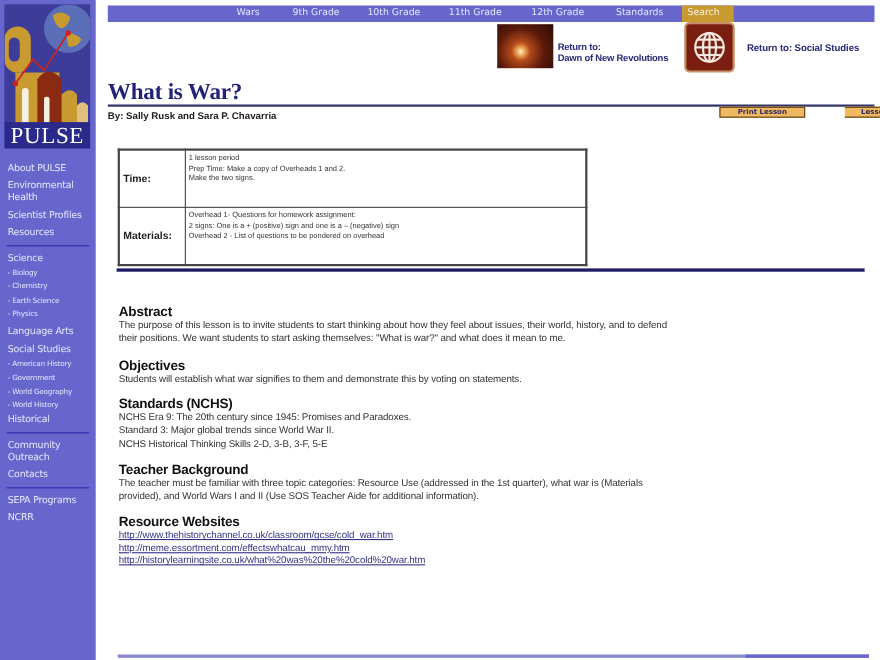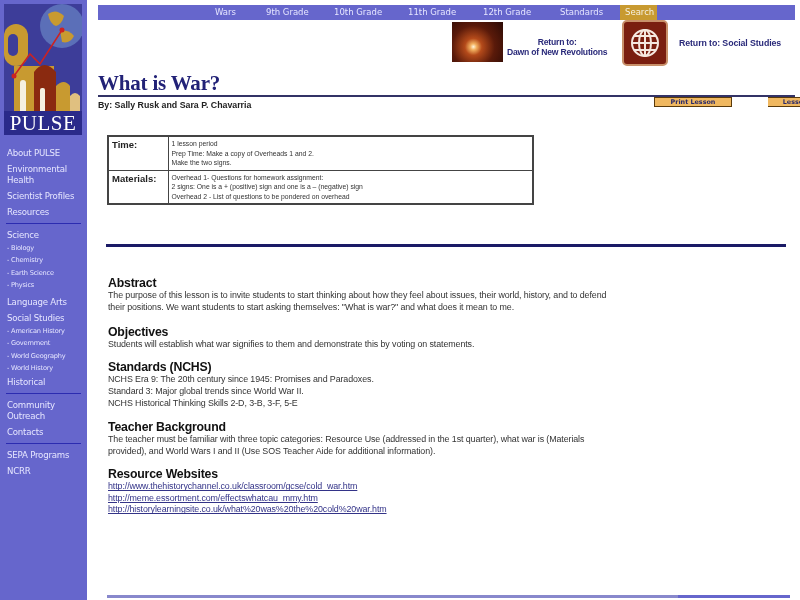--- a/index.html
+++ b/index.html
@@ -16,36 +16,36 @@
   .side-sub { display: block; color: #e6e6ff; font-family: "DejaVu Sans", sans-serif; font-size: 6.6px; line-height: 12.3px; padding-left: 0; letter-spacing: -0.2px; }
   .side-divider { height: 1px; background: #2b2bb0; width: 75px; margin: 2px 0 6px -1px; }
 
   
   .topnav { position: absolute; left: 98px; top: 5px; width: 697px; height: 15px; background: #6666cc; }
   .topnav a { position: absolute; top: 0; height: 15px; color: #e6e6ff; font-family: "DejaVu Sans", sans-serif; font-size: 8.5px; line-height: 15px; text-decoration: none; }
   .topnav a.search { background: #c89a30; padding: 0 5px; color: #f5f0e0; }
 
   
   .thumb-revolutions { position: absolute; left: 452px; top: 22px; width: 51px; height: 40px; background: radial-gradient(circle at 42% 62%, #fff6dc 0, #f2b060 8%, #b44a1a 22%, #5a1a0a 55%, #2a0a05 100%); }
-  .return-rev { position: absolute; left: 507px; top: 38px; color: #2a2a7a; font-weight: bold; font-size: 8.6px; line-height: 9.5px; text-decoration: none; letter-spacing: -0.2px; text-align: center; }
+  .return-rev { position: absolute; left: 507px; top: 38px; color: #2a2a7a; font-weight: bold; font-size: 8.6px; line-height: 9.5px; text-decoration: none; letter-spacing: -0.2px; }
   .globe-box { position: absolute; left: 622px; top: 20px; width: 46px; height: 46px; background: #7a1e10; border-radius: 5px; border: 2px solid #c8906a; }
   .globe-box svg { position: absolute; left: 5px; top: 5px; }
   .return-ss { position: absolute; left: 679px; top: 38px; color: #2a2a7a; font-weight: bold; font-size: 8.8px; text-decoration: none; letter-spacing: -0.1px; }
 
   
   .page-title { position: absolute; left: 98px; top: 71px; font-family: "Liberation Serif", serif; font-weight: bold; font-size: 21px; color: #222277; letter-spacing: -0.2px; }
   .title-rule { position: absolute; left: 98px; top: 95px; width: 697px; height: 2px; background: #333366; }
   .byline { position: absolute; left: 98px; top: 100px; font-weight: bold; font-size: 8.8px; color: #222; }
   .action-bar { position: absolute; left: 654px; top: 97px; height: 10px; display: flex; gap: 36px; }
   .action-btn { height: 10px; background: #f0b860; border: 1px solid #5a3a0a; color: #2a2a6a; font-family: "DejaVu Sans", sans-serif; font-weight: bold; font-size: 6.4px; line-height: 8px; text-align: center; text-decoration: none; }
 
   
   .info-table { position: absolute; left: 107px; top: 135px; width: 427px; border-collapse: collapse; border: 2px solid #444; }
   .info-table td { border: 1px solid #444; vertical-align: top; }
-  .info-label { width: 60px; font-weight: bold; font-size: 9.5px; padding: 2px 3px; color: #222; }
+  .info-label { width: 60px; font-weight: bold; font-size: 9.5px; padding: 20px 3px; color: #222; }
   .info-val { font-size: 6.8px; line-height: 9.5px; padding: 2px 3px; color: #333; }
 
   .mid-rule { position: absolute; left: 106px; top: 244px; width: 680px; height: 3px; background: #1a1a66; }
 
   
   .content { position: absolute; left: 108px; top: 276px; width: 500px; }
   .section { margin-bottom: 8px; }
   .section h2 { font-size: 12.3px; font-weight: bold; color: #111; line-height: 14px; letter-spacing: -0.2px; }
   .section p { font-size: 8.9px; line-height: 11.8px; color: #333; letter-spacing: -0.1px; }
   .section a { display: block; font-size: 8.9px; line-height: 11.5px; color: #333388; text-decoration: underline; letter-spacing: -0.1px; }
@@ -105,21 +105,21 @@
   </nav>
 </div>
 
 <nav class="topnav">
   <a style="left:117px;">Wars</a>
   <a style="left:168px;">9th Grade</a>
   <a style="left:236px;">10th Grade</a>
   <a style="left:310px;">11th Grade</a>
   <a style="left:385px;">12th Grade</a>
   <a style="left:462px;">Standards</a>
-  <a class="search" style="left:522px;width:37px;">Search</a>
+  <a class="search" style="left:522px;width:47px;">Search</a>
 </nav>
 
 <div class="thumb-revolutions"></div>
 <a class="return-rev">
   <span>Return to:</span><br>
   <span>Dawn of New Revolutions</span>
 </a>
 <div class="globe-box">
   <svg width="32" height="32" viewBox="0 0 32 32">
     <g fill="none" stroke="#f5e8e0" stroke-width="2">

